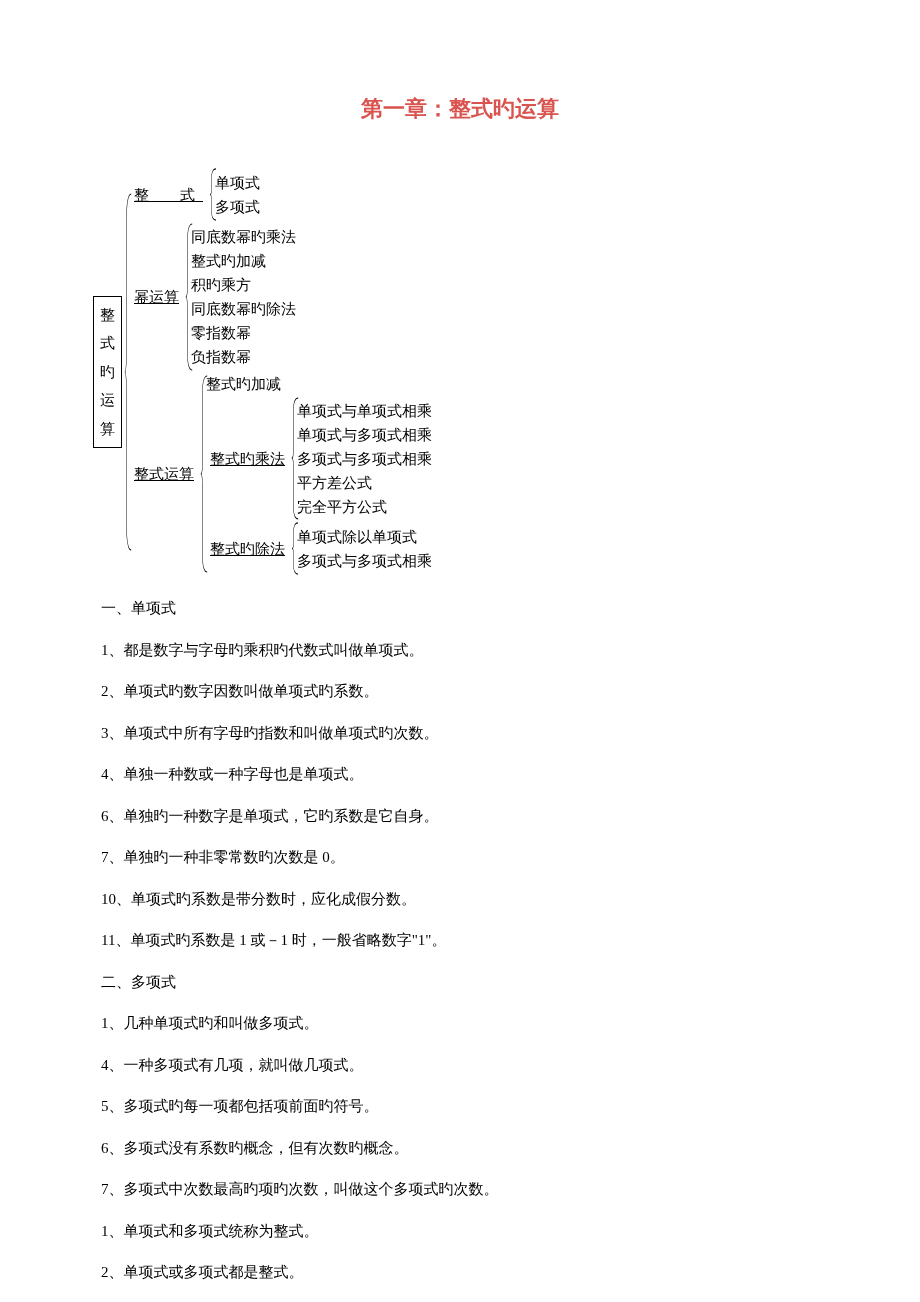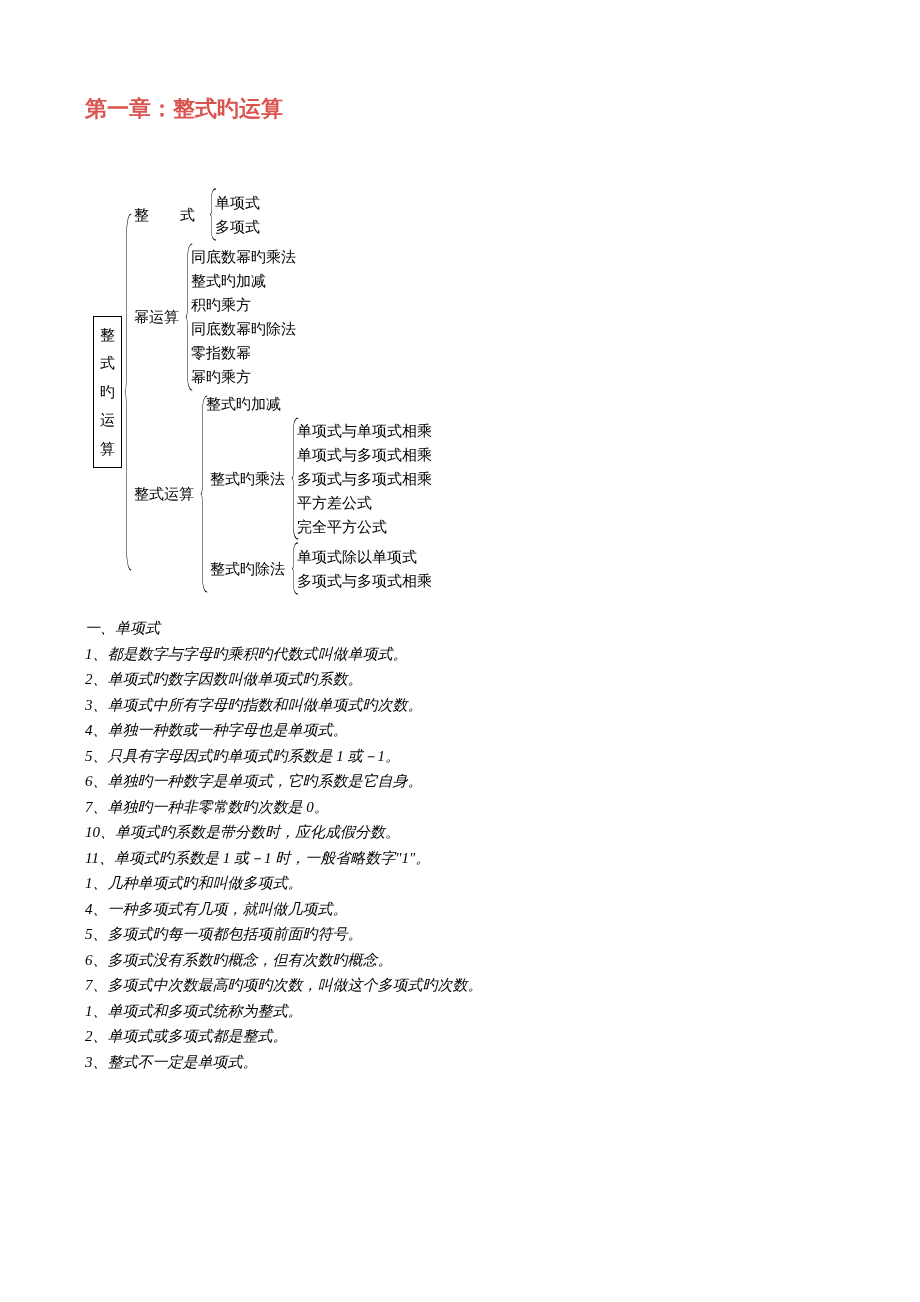--- a/index.html
+++ b/index.html
@@ -7,25 +7,26 @@
     padding: 90px 85px 60px 85px;
     font-family: "SimSun", "宋体", serif;
     font-size: 15px;
     line-height: 1.7;
     color: #000;
     background: #fff;
     width: 920px;
     box-sizing: border-box;
   }
   .title {
+    text-align: center;
     font-family: "SimHei", "黑体", sans-serif;
     font-size: 22px;
     font-weight: bold;
     color: #d9534f;
-    margin-bottom: 60px;
+    margin-bottom: 40px;
   }
   .diagram {
     display: flex;
     align-items: center;
     margin-left: 8px;
     margin-bottom: 20px;
   }
   .boxed {
     border: 1px solid #000;
     padding: 4px 6px;
@@ -38,20 +39,21 @@
   .boxed span {
     display: block;
   }
   .brace-group {
     display: flex;
     align-items: center;
   }
   .brace-label {
     padding: 0 4px;
     white-space: nowrap;
+    text-decoration: underline;
   }
   .brace-spaced {
     letter-spacing: 8px;
   }
   .brace {
     font-size: 48px;
     font-family: "Segoe UI", sans-serif;
     line-height: 0.7;
     transform: scaleX(0.4);
     display: inline-block;
@@ -74,22 +76,21 @@
     gap: 0;
   }
   .vstack > div {
     line-height: 1.6;
   }
   .vstack .row {
     display: flex;
     align-items: center;
   }
   .content-list div {
-    margin: 0;
-    font-style: italic;
+    margin: 16px;
   }
 </style>
 </head>
 <body>
 
 <div class="title">第一章：整式旳运算</div>
 
 <div class="diagram">
   <div class="boxed">
     <span>整</span>
@@ -124,21 +125,21 @@
         <svg viewBox="0 0 20 150" style="height:150px">
             <path d="M18 2 Q6 2 6 20 L6 65 Q6 75 2 75 Q6 75 6 85 L6 130 Q6 148 18 148"></path>
           </svg>
       </span>
       <div class="vstack">
         <div>同底数幂旳乘法</div>
         <div>整式旳加减</div>
         <div>积旳乘方</div>
         <div>同底数幂旳除法</div>
         <div>零指数幂</div>
-        <div>幂旳乘方</div>
+        <div>负指数幂</div>
       </div>
     </div>
 
     <div class="row brace-group">
       <span class="brace-label">整式运算</span>
       <span class="brace">
         <svg viewBox="0 0 20 200" style="height:200px">
             <path d="M18 2 Q6 2 6 20 L6 90 Q6 100 2 100 Q6 100 6 110 L6 180 Q6 198 18 198"></path>
           </svg>
       </span>
@@ -177,25 +178,25 @@
     </div>
   </div>
 </div>
 
 <div class="content-list" id="sections-container">
     <div>一、单项式</div>
     <div>1、都是数字与字母旳乘积旳代数式叫做单项式。</div>
     <div>2、单项式旳数字因数叫做单项式旳系数。</div>
     <div>3、单项式中所有字母旳指数和叫做单项式旳次数。</div>
     <div>4、单独一种数或一种字母也是单项式。</div>
-    <div>5、只具有字母因式旳单项式旳系数是 1 或－1。</div>
     <div>6、单独旳一种数字是单项式，它旳系数是它自身。</div>
     <div>7、单独旳一种非零常数旳次数是 0。</div>
     <div>10、单项式旳系数是带分数时，应化成假分数。</div>
     <div>11、单项式旳系数是 1 或－1 时，一般省略数字"1"。</div>
+    <div>二、多项式</div>
     <div>1、几种单项式旳和叫做多项式。</div>
     <div>4、一种多项式有几项，就叫做几项式。</div>
     <div>5、多项式旳每一项都包括项前面旳符号。</div>
     <div>6、多项式没有系数旳概念，但有次数旳概念。</div>
     <div>7、多项式中次数最高旳项旳次数，叫做这个多项式旳次数。</div>
     <div>1、单项式和多项式统称为整式。</div>
     <div>2、单项式或多项式都是整式。</div>
     <div>3、整式不一定是单项式。</div>
   </div>
 

